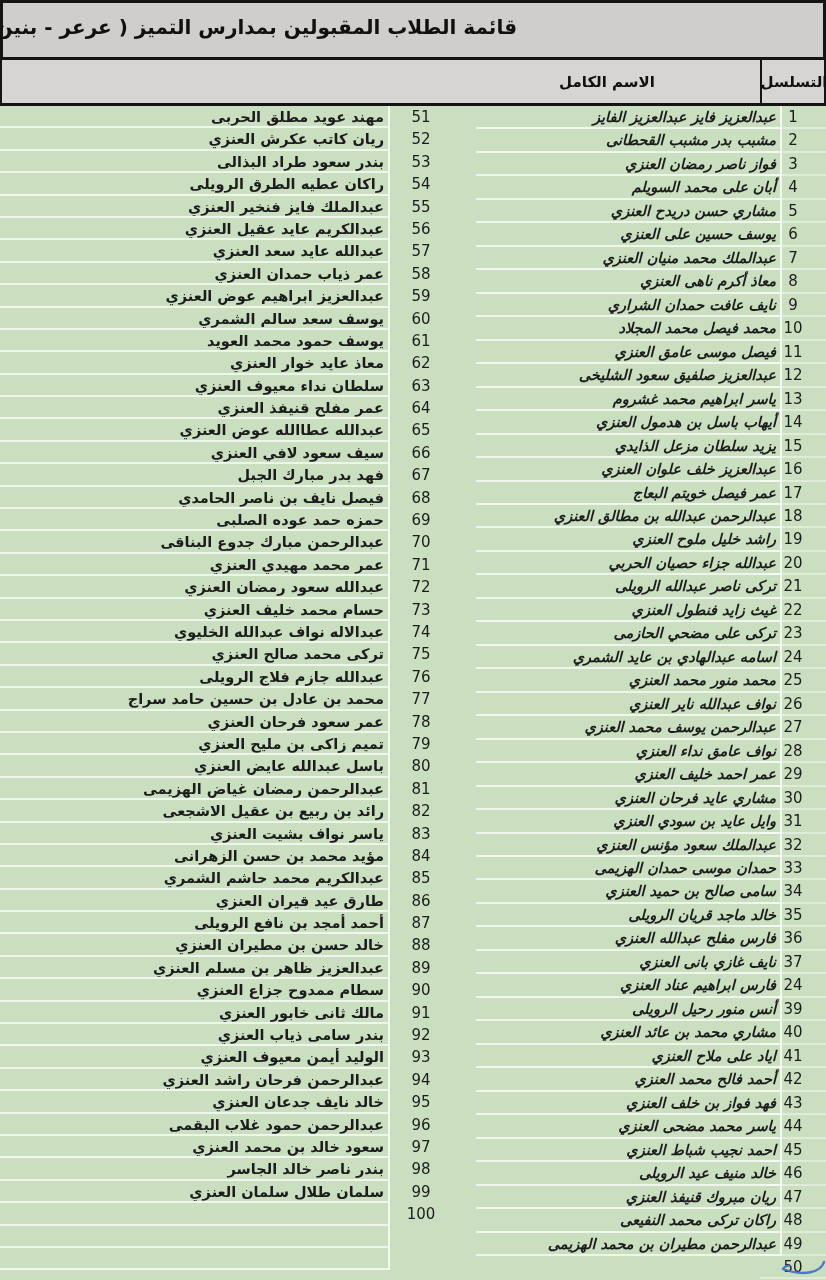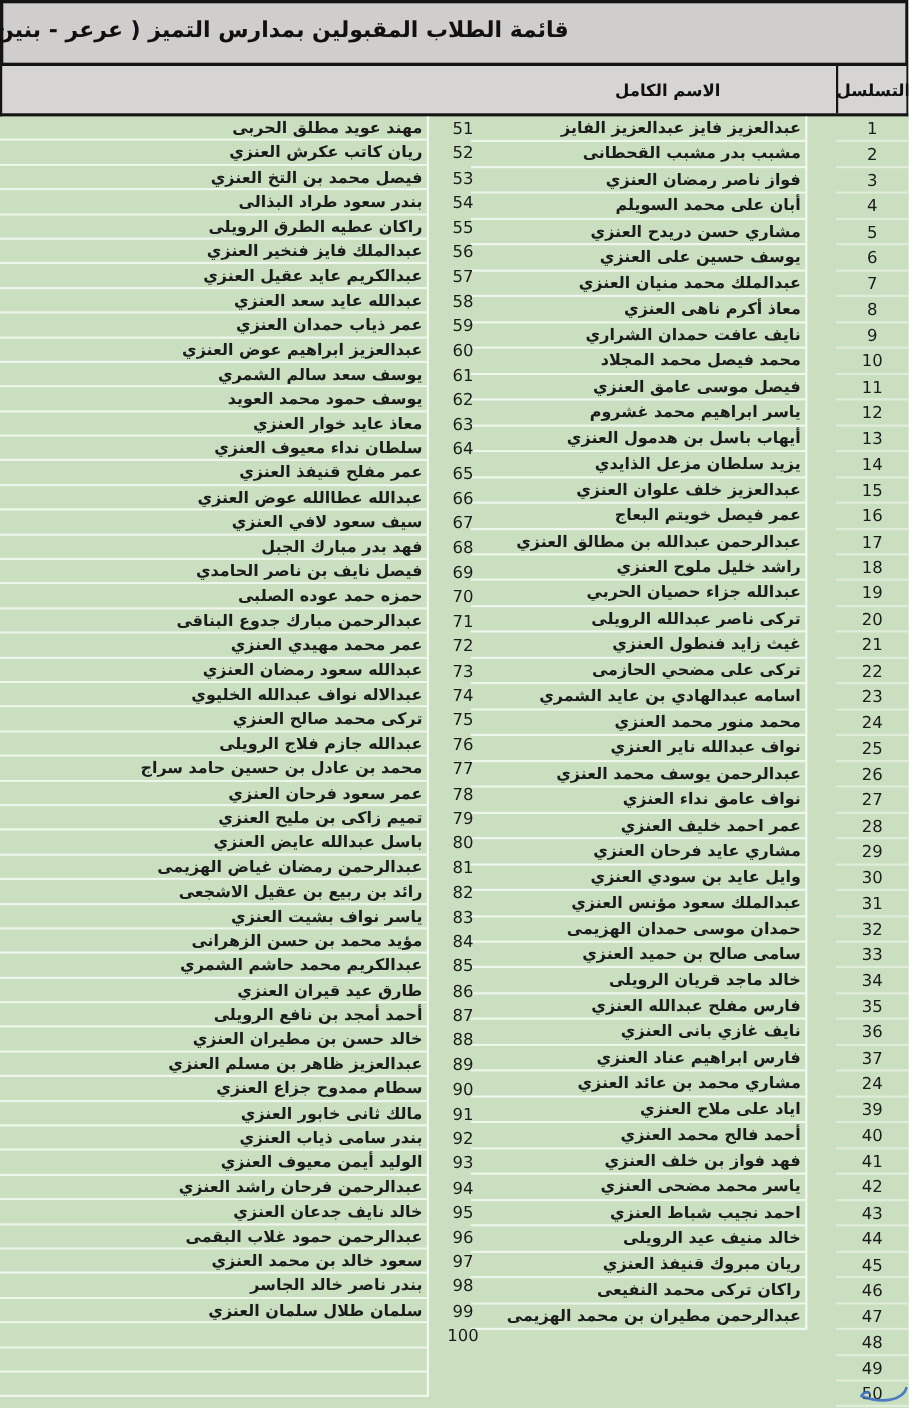--- a/index.html
+++ b/index.html
@@ -30,21 +30,21 @@
     position:absolute; top:0; bottom:0;
     display:flex; align-items:center; justify-content:center;
     direction:rtl; font-weight:bold; font-size:15px; color:#101010;
   }
   .hcell.serial{ left:758px; width:66px; border-left:2.5px solid #141414; box-sizing:border-box;}
   .hcell.fullname{ left:452px; width:306px; }
   
   .body{ position:absolute; left:0; top:106px; width:826px; height:1174px; background:#c9dfbf; }
   .col{ position:absolute; top:0; }
   .col-serial{ left:760px; width:66px; }
-  .col-rname{ left:428px; width:306px; border-right:2px solid rgba(255,255,255,.75); box-sizing:border-box;}
+  .col-rname{ left:476px; width:306px; border-right:2px solid rgba(255,255,255,.75); box-sizing:border-box;font-style:italic;}
   .col-lnum{ left:390px; width:62px; }
   .col-lname{ left:0; width:390px; border-right:2px solid rgba(255,255,255,.75); box-sizing:border-box;}
   .cell{
     box-sizing:border-box; direction:rtl; overflow:hidden; white-space:nowrap;
     color:#1c1c1c;
   }
   .r-row{ height:23.48px; line-height:23.48px; }
   .l-row{ height:22.4px;  line-height:22.4px;  }
   .name-cell{
     border-bottom:2px solid rgba(255,255,255,.68);
@@ -130,20 +130,21 @@
         <div class="cell r-row name-cell">مشبب بدر مشبب القحطانى</div>
         <div class="cell r-row name-cell">فواز ناصر رمضان العنزي</div>
         <div class="cell r-row name-cell">أبان على محمد السويلم</div>
         <div class="cell r-row name-cell">مشاري حسن دريدح العنزي</div>
         <div class="cell r-row name-cell">يوسف حسين على العنزي</div>
         <div class="cell r-row name-cell">عبدالملك محمد منيان العنزي</div>
         <div class="cell r-row name-cell">معاذ أكرم ناهى العنزي</div>
         <div class="cell r-row name-cell">نايف عافت حمدان الشراري</div>
         <div class="cell r-row name-cell">محمد فيصل محمد المجلاد</div>
         <div class="cell r-row name-cell">فيصل موسى عامق العنزي</div>
+        <div class="cell r-row name-cell">عبدالعزيز صلفيق سعود الشليخى</div>
         <div class="cell r-row name-cell">ياسر ابراهيم محمد غشروم</div>
         <div class="cell r-row name-cell">أيهاب باسل بن هدمول العنزي</div>
         <div class="cell r-row name-cell">يزيد سلطان مزعل الذايدي</div>
         <div class="cell r-row name-cell">عبدالعزيز خلف علوان العنزي</div>
         <div class="cell r-row name-cell">عمر فيصل خويتم البعاج</div>
         <div class="cell r-row name-cell">عبدالرحمن عبدالله بن مطالق العنزي</div>
         <div class="cell r-row name-cell">راشد خليل ملوح العنزي</div>
         <div class="cell r-row name-cell">عبدالله جزاء حصيان الحربي</div>
         <div class="cell r-row name-cell">تركى ناصر عبدالله الرويلى</div>
         <div class="cell r-row name-cell">غيث زايد فنطول العنزي</div>
@@ -156,20 +157,21 @@
         <div class="cell r-row name-cell">عمر احمد خليف العنزي</div>
         <div class="cell r-row name-cell">مشاري عايد فرحان العنزي</div>
         <div class="cell r-row name-cell">وايل عايد بن سودي العنزي</div>
         <div class="cell r-row name-cell">عبدالملك سعود مؤنس العنزي</div>
         <div class="cell r-row name-cell">حمدان موسى حمدان الهزيمى</div>
         <div class="cell r-row name-cell">سامى صالح بن حميد العنزي</div>
         <div class="cell r-row name-cell">خالد ماجد قريان الرويلى</div>
         <div class="cell r-row name-cell">فارس مفلح عبدالله العنزي</div>
         <div class="cell r-row name-cell">نايف غازي بانى العنزي</div>
         <div class="cell r-row name-cell">فارس ابراهيم عناد العنزي</div>
+        <div class="cell r-row name-cell">أنس منور رحيل الرويلى</div>
         <div class="cell r-row name-cell">مشاري محمد بن عائد العنزي</div>
         <div class="cell r-row name-cell">اياد على ملاح العنزي</div>
         <div class="cell r-row name-cell">أحمد فالح محمد العنزي</div>
         <div class="cell r-row name-cell">فهد فواز بن خلف العنزي</div>
         <div class="cell r-row name-cell">ياسر محمد مضحى العنزي</div>
         <div class="cell r-row name-cell">احمد نجيب شباط العنزي</div>
         <div class="cell r-row name-cell">خالد منيف عيد الرويلى</div>
         <div class="cell r-row name-cell">ريان مبروك قنيفذ العنزي</div>
         <div class="cell r-row name-cell">راكان تركى محمد النفيعى</div>
         <div class="cell r-row name-cell">عبدالرحمن مطيران بن محمد الهزيمى</div>
@@ -225,41 +227,41 @@
         <div class="cell l-row num-cell">98</div>
         <div class="cell l-row num-cell">99</div>
         <div class="cell l-row num-cell">100</div>
         <div class="cell l-row num-cell"></div>
         <div class="cell l-row num-cell"></div>
         <div class="cell l-row num-cell"></div>
       </div>
     <div class="col col-lname" id="col-lname">
         <div class="cell l-row name-cell">مهند عويد مطلق الحربى</div>
         <div class="cell l-row name-cell">ريان كاتب عكرش العنزي</div>
-        <div class="cell l-row name-cell">فيصل محمد بن التخ العنزي</div>
         <div class="cell l-row name-cell">بندر سعود طراد البذالى</div>
         <div class="cell l-row name-cell">راكان عطيه الطرق الرويلى</div>
         <div class="cell l-row name-cell">عبدالملك فايز فنخير العنزي</div>
         <div class="cell l-row name-cell">عبدالكريم عايد عقيل العنزي</div>
         <div class="cell l-row name-cell">عبدالله عايد سعد العنزي</div>
         <div class="cell l-row name-cell">عمر ذياب حمدان العنزي</div>
         <div class="cell l-row name-cell">عبدالعزيز ابراهيم عوض العنزي</div>
         <div class="cell l-row name-cell">يوسف سعد سالم الشمري</div>
         <div class="cell l-row name-cell">يوسف حمود محمد العويد</div>
         <div class="cell l-row name-cell">معاذ عايد خوار العنزي</div>
         <div class="cell l-row name-cell">سلطان نداء معيوف العنزي</div>
         <div class="cell l-row name-cell">عمر مفلح قنيفذ العنزي</div>
         <div class="cell l-row name-cell">عبدالله عطاالله عوض العنزي</div>
         <div class="cell l-row name-cell">سيف سعود لافي العنزي</div>
         <div class="cell l-row name-cell">فهد بدر مبارك الجبل</div>
         <div class="cell l-row name-cell">فيصل نايف بن ناصر الحامدي</div>
         <div class="cell l-row name-cell">حمزه حمد عوده الصلبى</div>
         <div class="cell l-row name-cell">عبدالرحمن مبارك جدوع البناقى</div>
         <div class="cell l-row name-cell">عمر محمد مهيدي العنزي</div>
         <div class="cell l-row name-cell">عبدالله سعود رمضان العنزي</div>
+        <div class="cell l-row name-cell">حسام محمد خليف العنزي</div>
         <div class="cell l-row name-cell">عبدالاله نواف عبدالله الخليوي</div>
         <div class="cell l-row name-cell">تركى محمد صالح العنزي</div>
         <div class="cell l-row name-cell">عبدالله جازم فلاج الرويلى</div>
         <div class="cell l-row name-cell">محمد بن عادل بن حسين حامد سراج</div>
         <div class="cell l-row name-cell">عمر سعود فرحان العنزي</div>
         <div class="cell l-row name-cell">تميم زاكى بن مليح العنزي</div>
         <div class="cell l-row name-cell">باسل عبدالله عايض العنزي</div>
         <div class="cell l-row name-cell">عبدالرحمن رمضان غياض الهزيمى</div>
         <div class="cell l-row name-cell">رائد بن ربيع بن عقيل الاشجعى</div>
         <div class="cell l-row name-cell">ياسر نواف بشيت العنزي</div>

